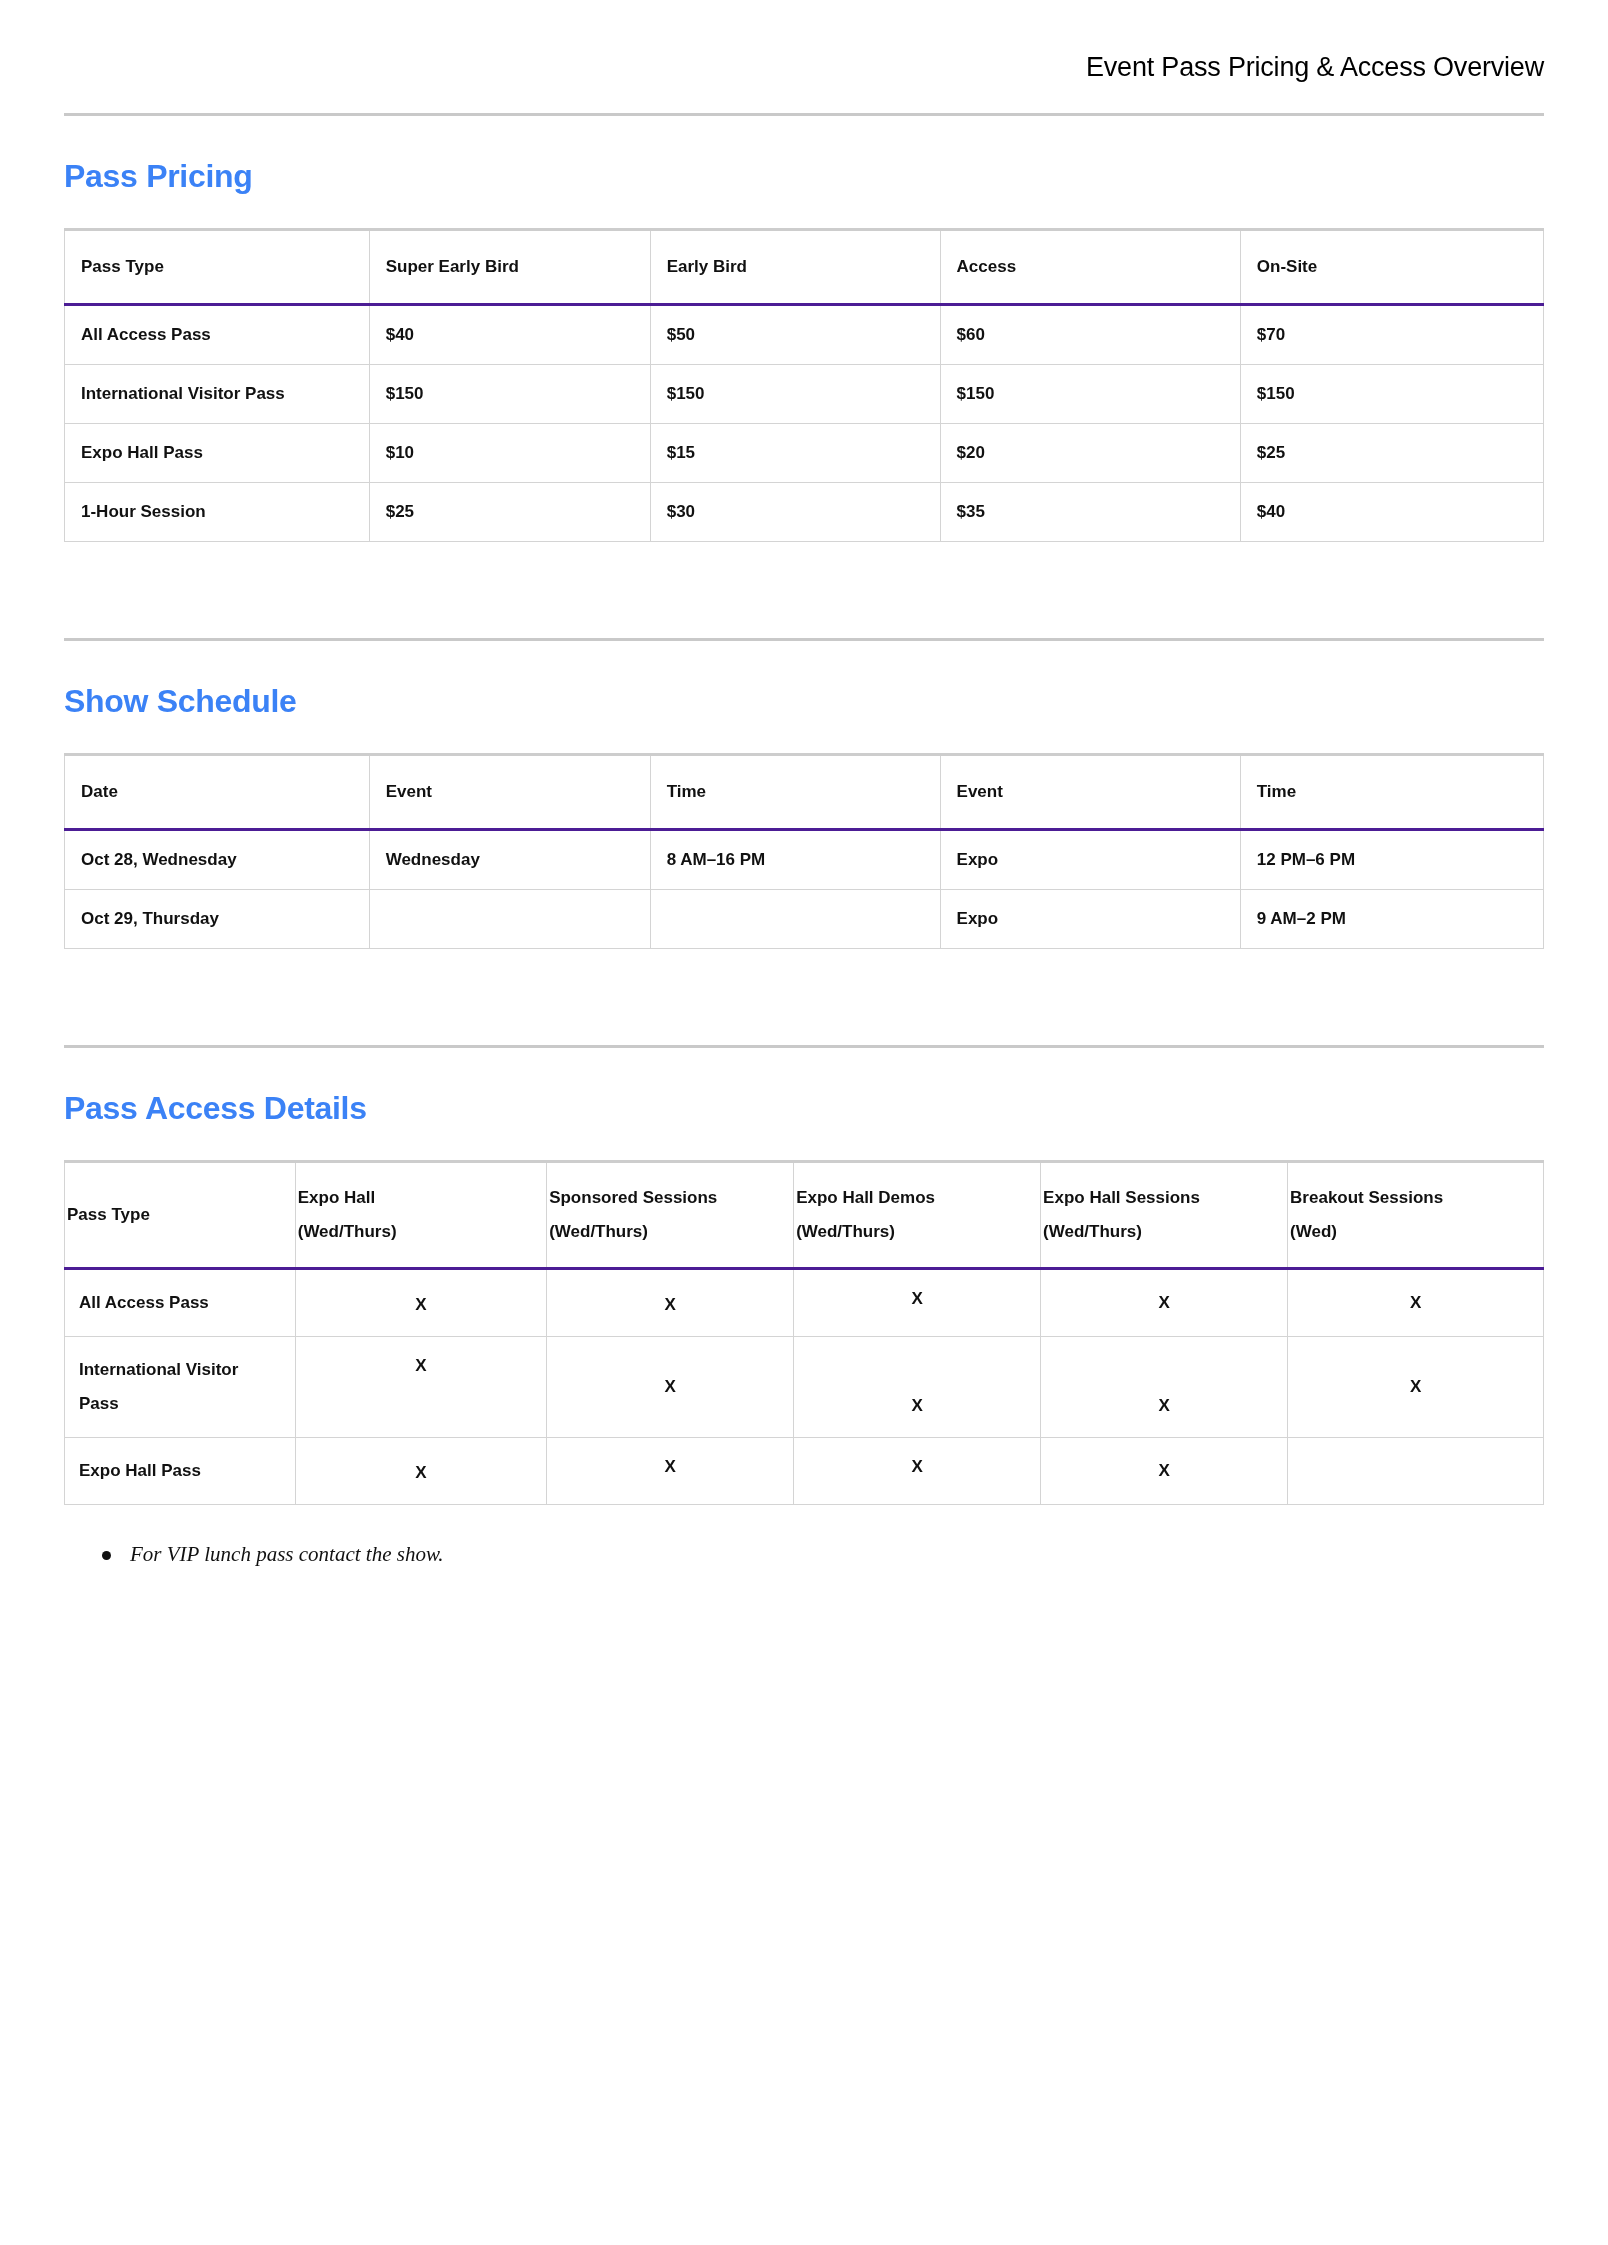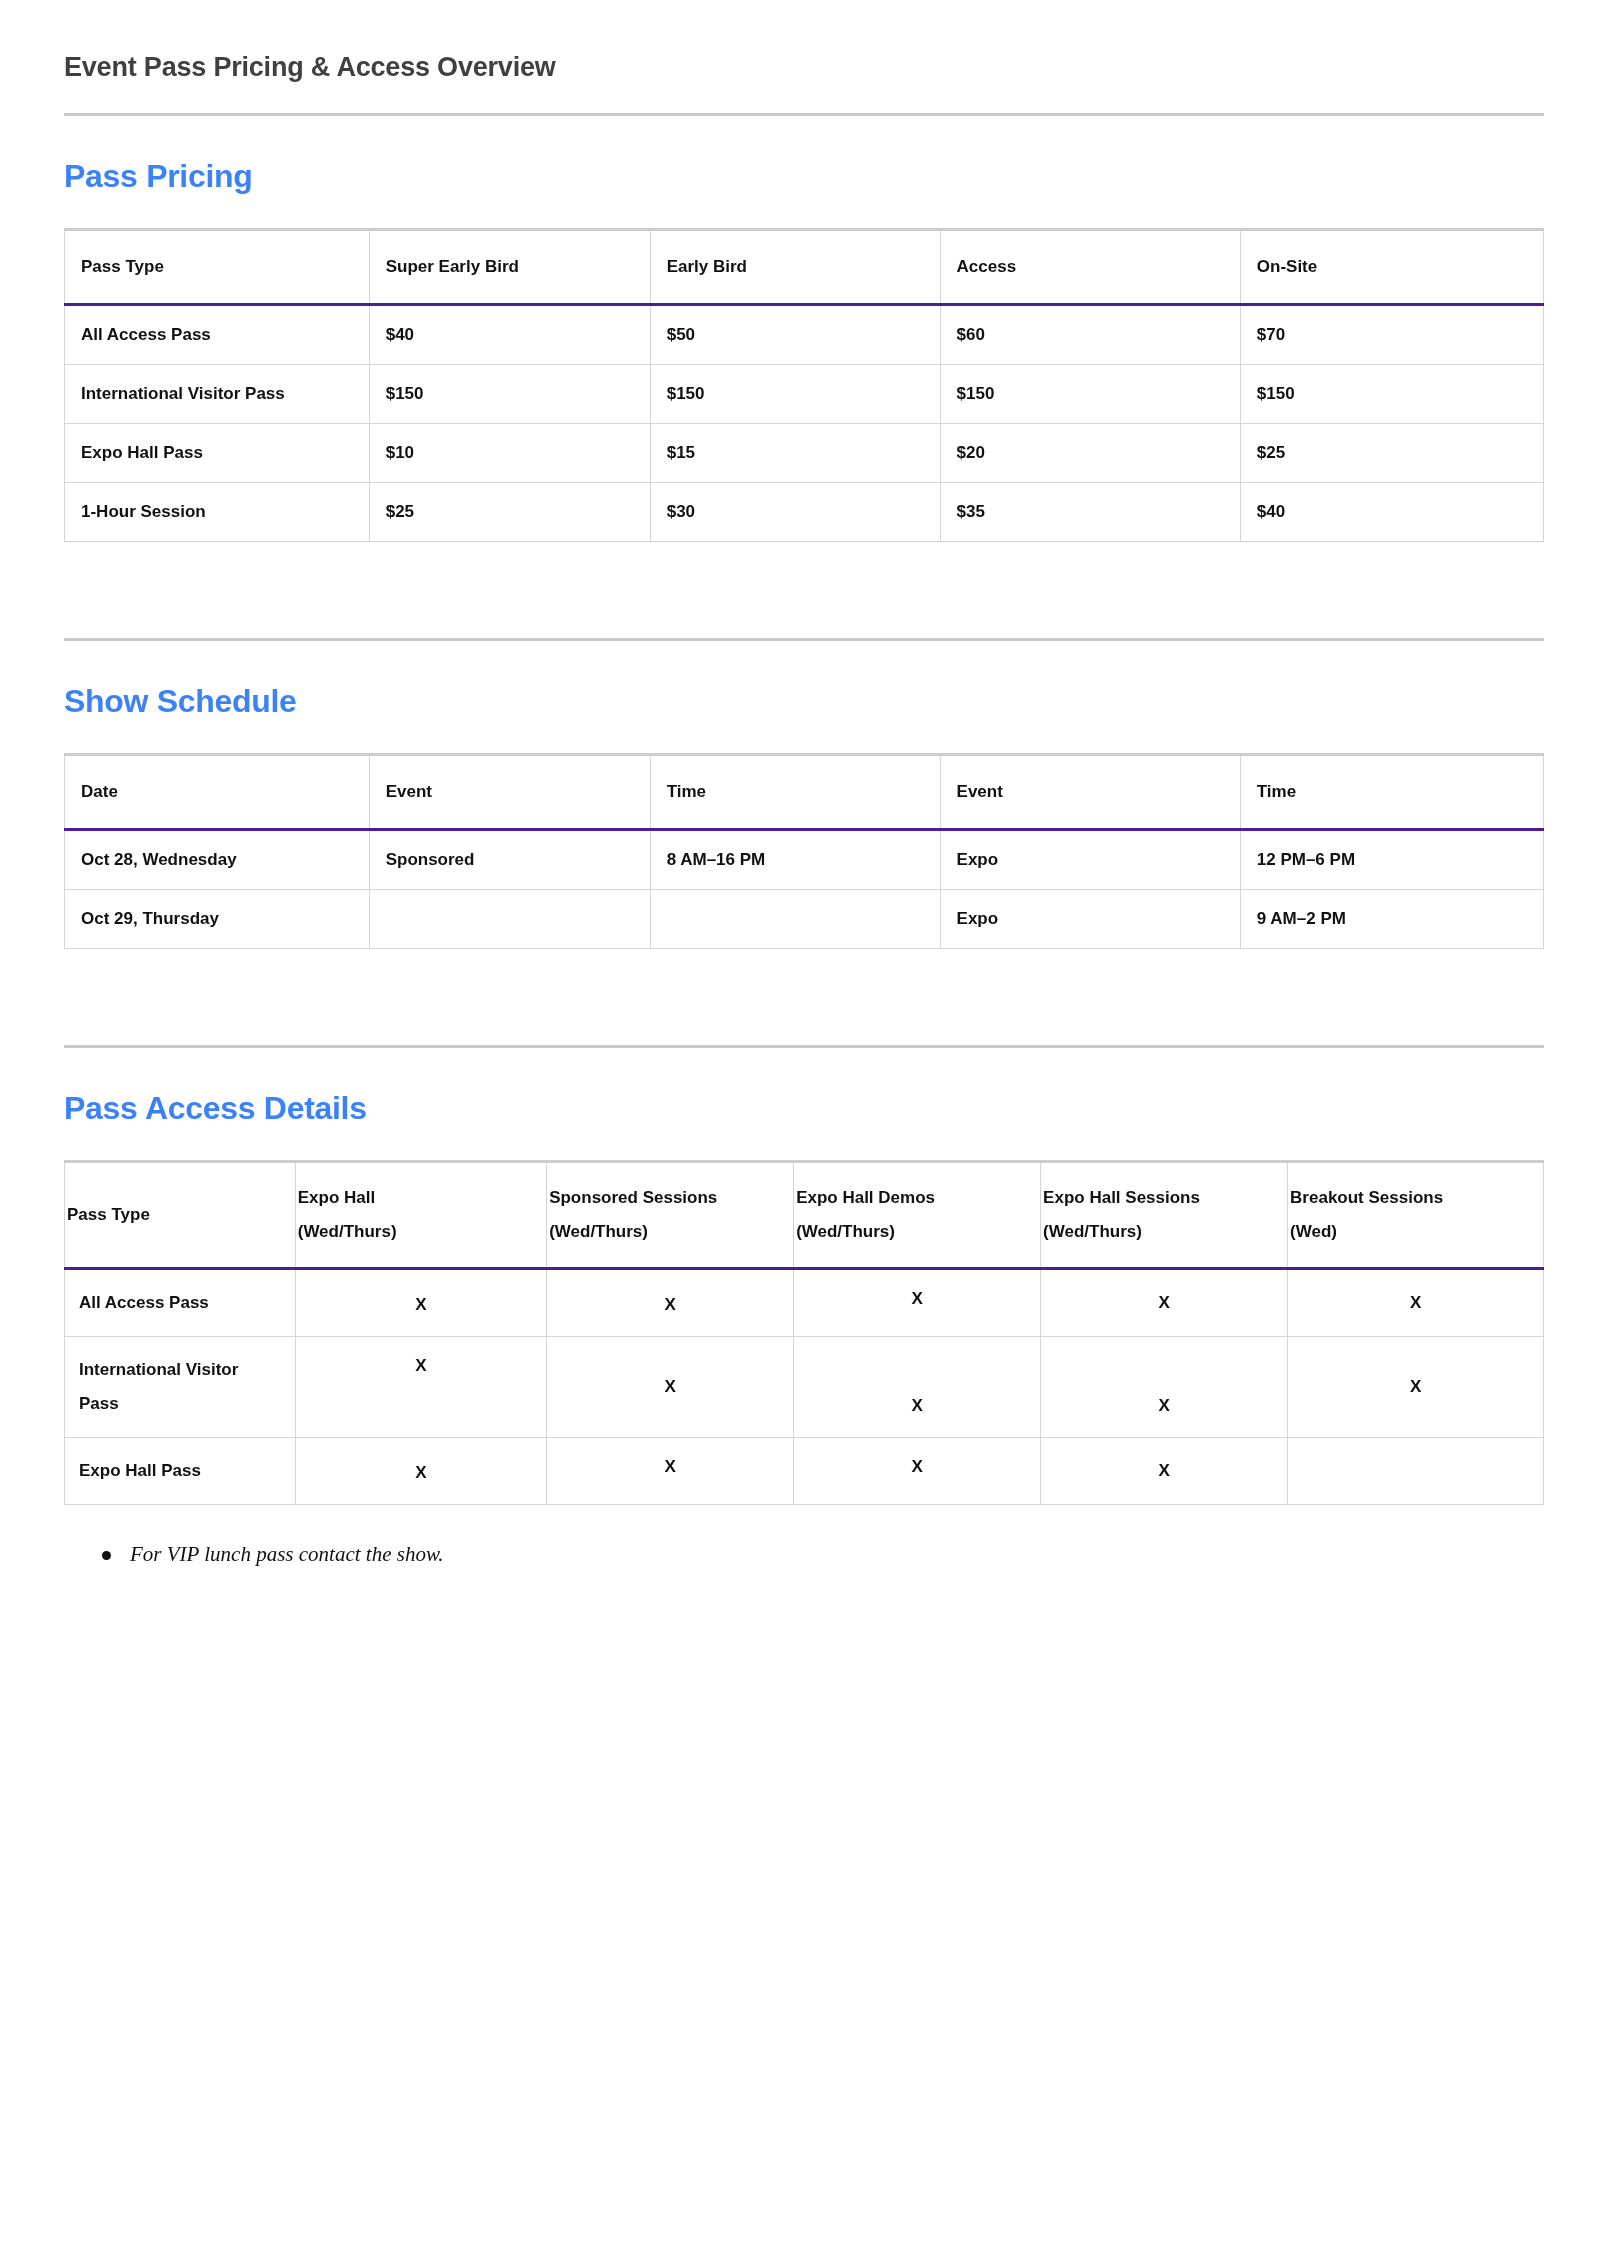--- a/index.html
+++ b/index.html
@@ -18,25 +18,26 @@
     width: 1608px;
     min-height: 2245px;
     box-sizing: border-box;
     padding: 40px 64px 40px 64px;
     background: #ffffff;
   }
 
   
   .doc-title {
     font-size: 27px;
-    font-weight: bold;
+    font-weight: normal;
     letter-spacing: -0.2px;
-    color: #404040;
+    color: #000000;
     margin: 10px 0 0 0;
     line-height: 1.3;
+    text-align: right;
   }
   .rule {
     height: 0;
     border: 0;
     border-top: 3px solid #c9c9c9;
     margin: 28px 0 0 0;
     width: 100%;
   }
   .rule.mid {
     margin: 96px 0 0 0;
@@ -225,21 +226,21 @@
         <th>Date</th>
         <th>Event</th>
         <th>Time</th>
         <th>Event</th>
         <th>Time</th>
       </tr>
     </thead>
     <tbody>
       <tr>
         <td>Oct 28, Wednesday</td>
-        <td>Sponsored</td>
+        <td>Wednesday</td>
         <td>8 AM–16 PM</td>
         <td>Expo</td>
         <td>12 PM–6 PM</td>
       </tr>
       <tr>
         <td>Oct 29, Thursday</td>
         <td></td>
         <td></td>
         <td>Expo</td>
         <td>9 AM–2 PM</td>

